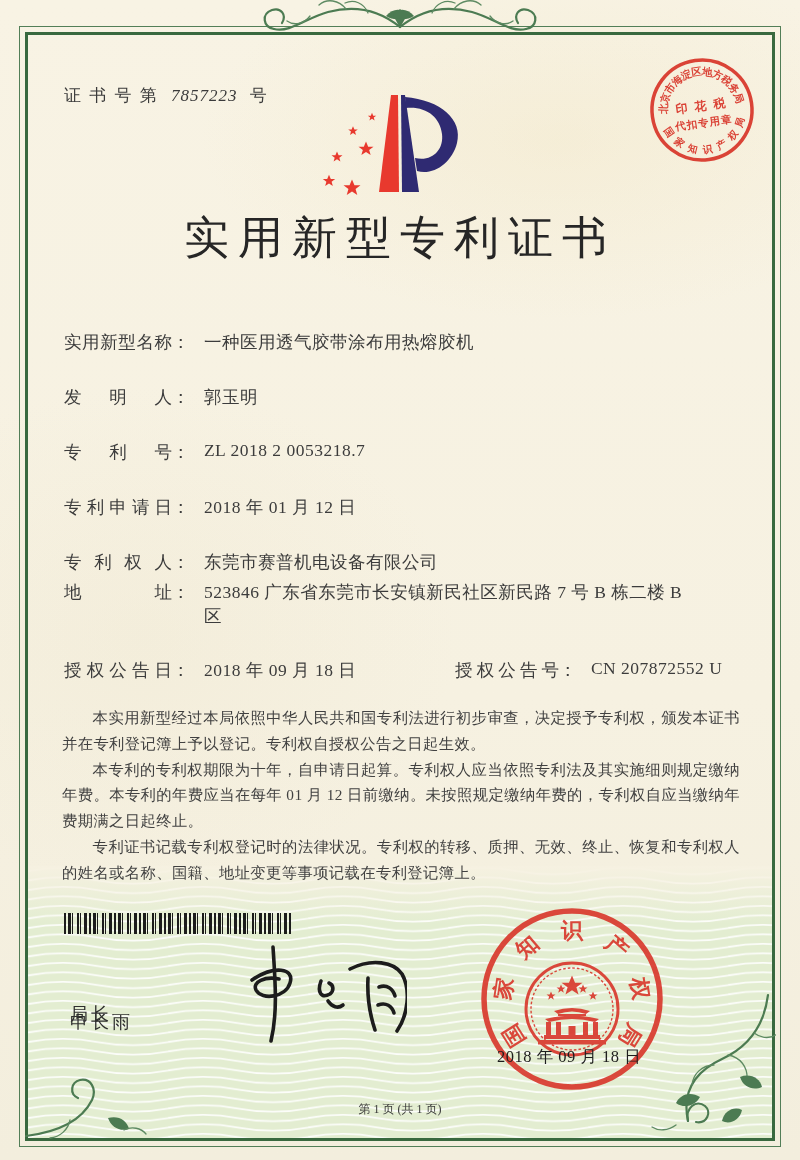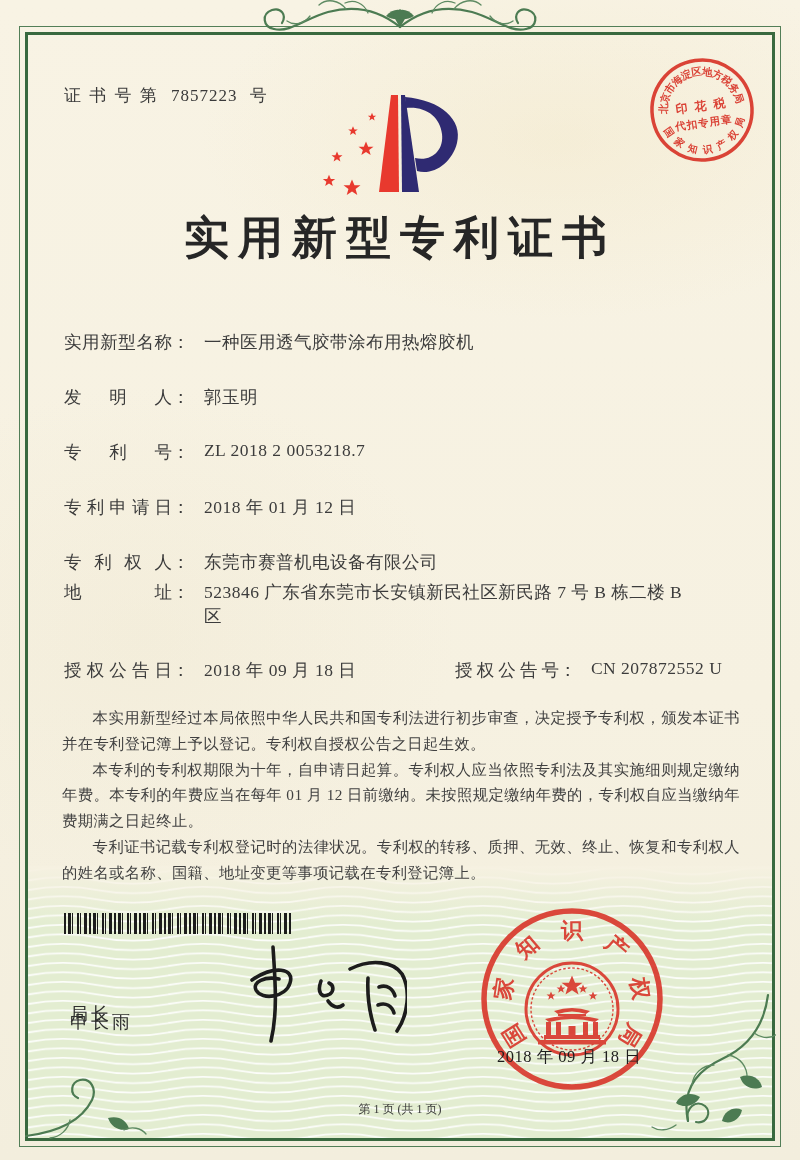--- a/index.html
+++ b/index.html
@@ -22,22 +22,22 @@
   .band-fade{position:absolute; left:0; right:0; top:0; height:58px;
     background:linear-gradient(#f6f1e1, rgba(246,241,225,0)); }
   
   .ornament{position:absolute; z-index:4; pointer-events:none;}
   .orn-stroke{fill:none; stroke:#4c7b52; stroke-width:2.2; stroke-linecap:round;}
   .orn-stroke-thin{fill:none; stroke:#5d8a62; stroke-width:1.3; stroke-linecap:round;}
   .orn-fill{fill:#4c7b52;}
   
   .abs{position:absolute; z-index:6;}
   .cert-no{left:64px; top:84px; font-size:17px; color:#3a3a3a; letter-spacing:2px;}
-  .cert-no .num{letter-spacing:1px; margin:8px 6px;}
-  .title{left:0; right:0; top:208px; text-align:center; font-size:45px; font-weight:bold;
+  .cert-no .num{letter-spacing:1px; margin:8px 6px;font-style:italic;}
+  .title{left:0; right:0; top:208px; text-align:center; font-size:45px; font-weight:normal;
     color:#262626; letter-spacing:9px;}
   .row{left:64px; font-size:17.5px; color:#3c3c3c; white-space:nowrap;}
   .flabel{display:inline-block; width:108px; text-align:justify; text-align-last:justify; vertical-align:top;}
   .colon{display:inline-block; vertical-align:top;}
   .fvalue{display:inline-block; margin-left:10px; vertical-align:top; letter-spacing:.5px;}
   .row-addr{white-space:normal; width:690px;}
   .grant-right{position:absolute; left:391px; top:0; white-space:nowrap;}
   .grant-right .flabel{width:104px;}
   .paras{left:62px; top:691px; width:678px; font-size:15.3px; line-height:25.8px;
     color:#414141; text-align:justify; letter-spacing:.4px;margin-top:14px;}

